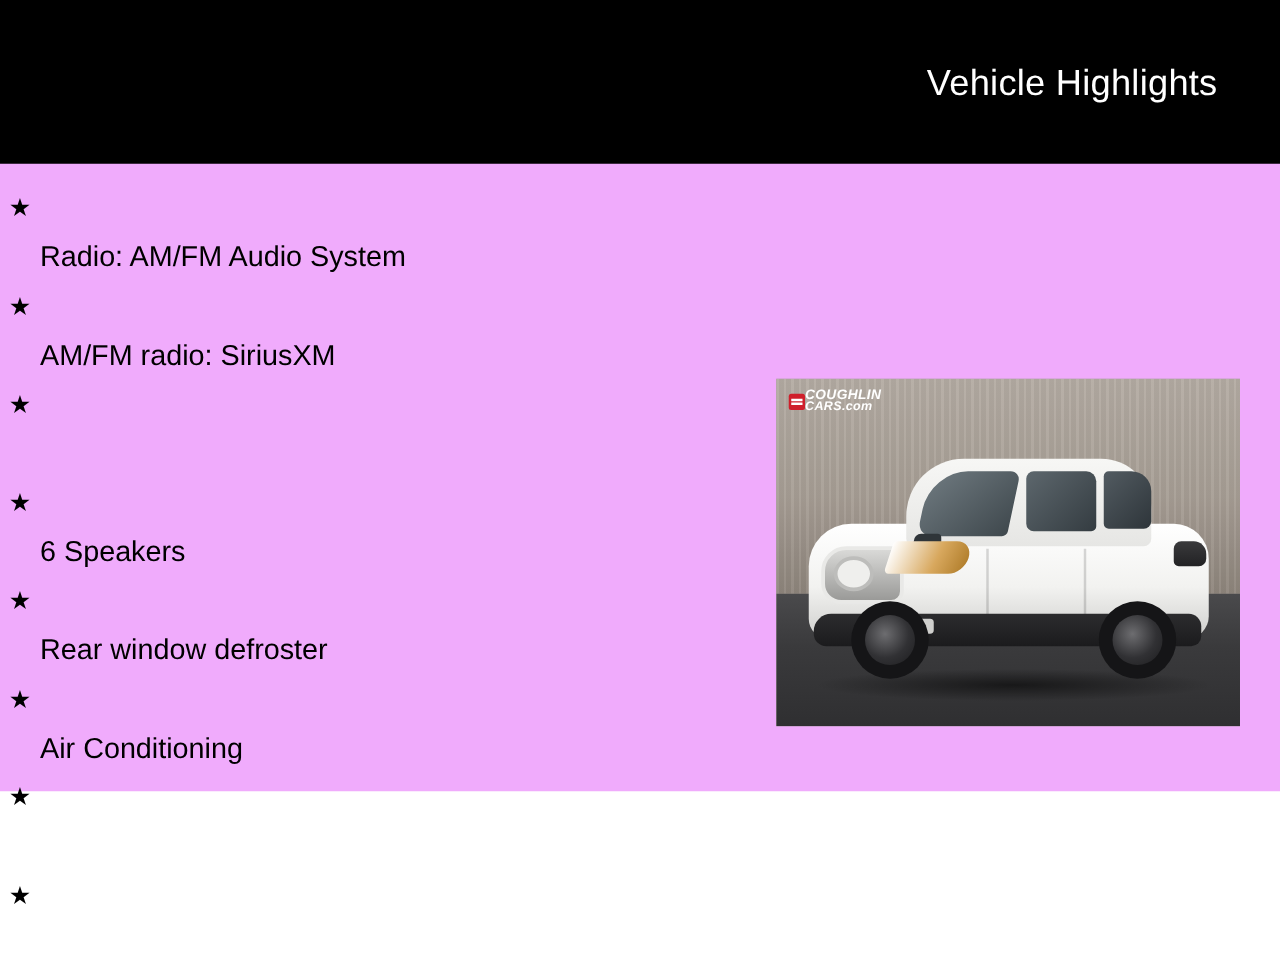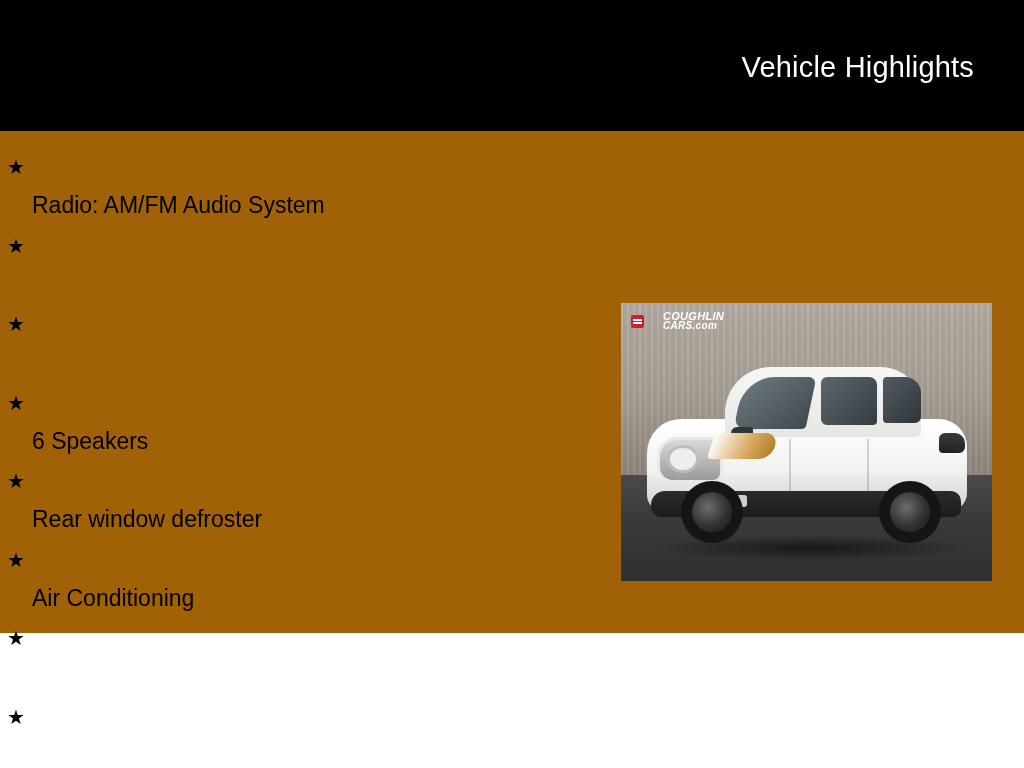--- a/index.html
+++ b/index.html
@@ -10,21 +10,21 @@
     width: 1024px;
     height: 768px;
     background: #ffffff;
     font-family: "Liberation Sans", sans-serif;
     overflow: hidden;
   }
   .slide {
     position: relative;
     width: 1024px;
     height: 633px;
-    background: #a16207;
+    background: #f0abfc;
   }
   .header-bar {
     position: absolute;
     left: 0;
     top: 0;
     width: 1024px;
     height: 131px;
     background: #000000;
   }
   .header-title {
@@ -259,21 +259,21 @@
     height: 20px;
     background: linear-gradient(180deg, #3a3a3c 0%, #222224 100%);
     border-radius: 6px 10px 6px 4px;
   }
   .watermark {
     position: absolute;
     left: 10px;
     top: 8px;
     display: flex;
     align-items: center;
-    gap: 19px;
+    gap: 0;
   }
   .wm-mark {
     width: 13px;
     height: 13px;
     background: #cf1f2b;
     border-radius: 2px;
     position: relative;
   }
   .wm-mark:after {
     content: "";
@@ -314,20 +314,21 @@
 
   <div class="features">
 
     <div class="feature-item">
       <span class="bullet">★</span>
       <span class="feature-text">Radio: AM/FM Audio System</span>
     </div>
 
     <div class="feature-item">
       <span class="bullet">★</span>
+      <span class="feature-text">AM/FM radio: SiriusXM</span>
     </div>
 
     <div class="feature-item">
       <span class="bullet">★</span>
     </div>
 
     <div class="feature-item">
       <span class="bullet">★</span>
       <span class="feature-text">6 Speakers</span>
     </div>

